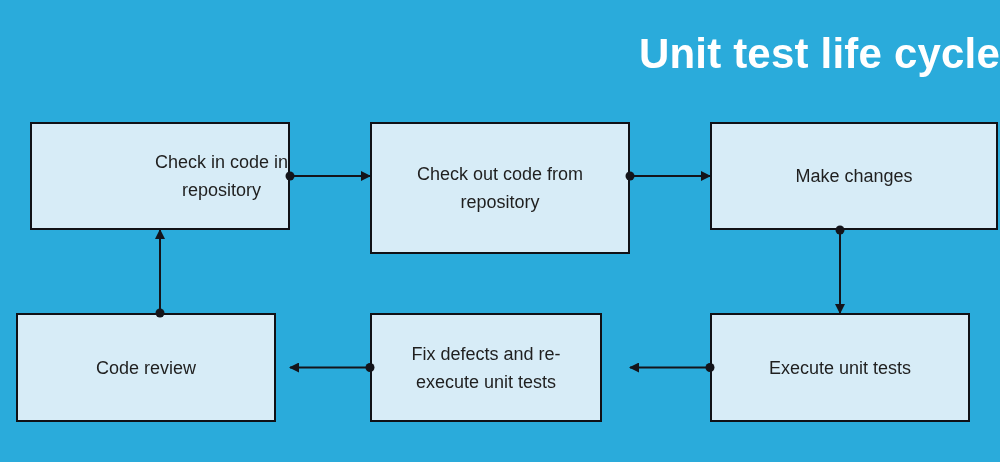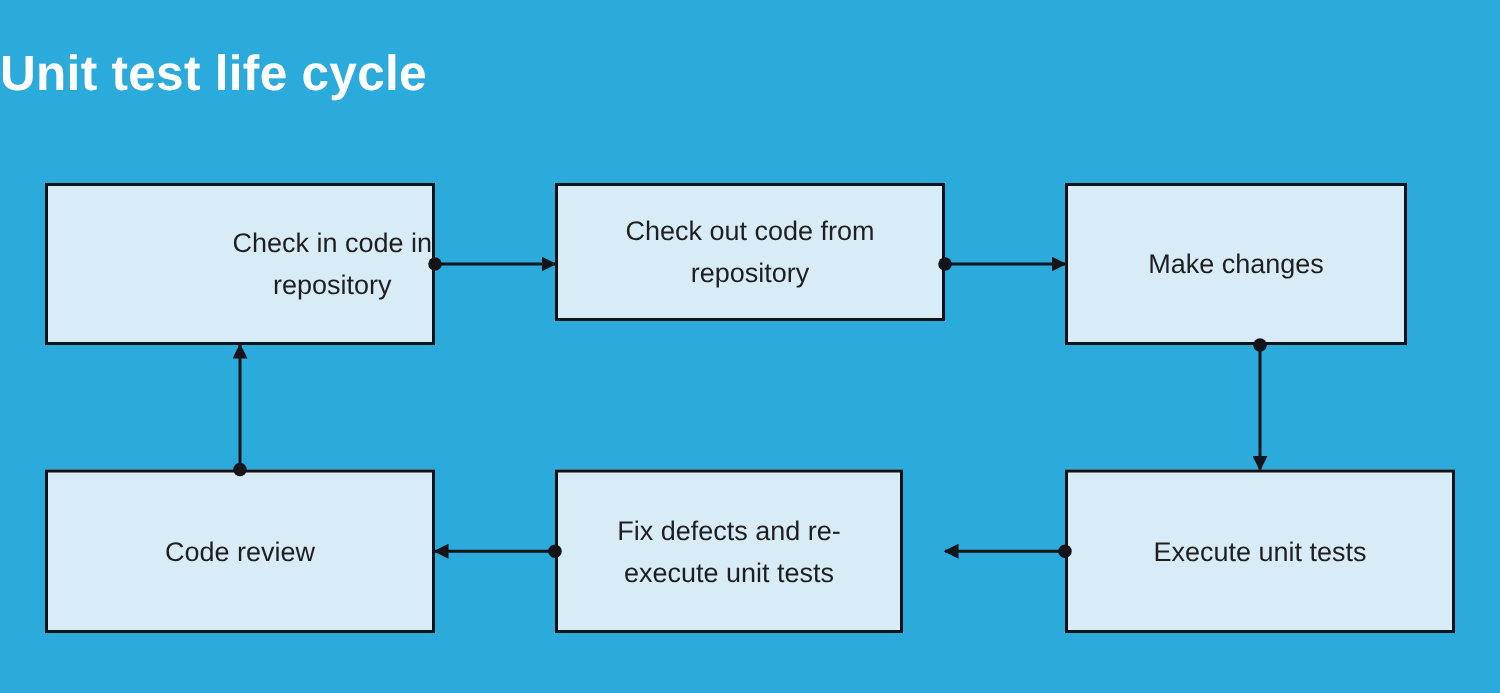--- a/index.html
+++ b/index.html
@@ -19,23 +19,23 @@
     position:relative;
     width:1000px;
     height:462px;
     background:var(--bg);
     overflow:hidden;
   }
   .diagram-title{
     position:absolute;
     left:0; top:30px;
     width:1000px;
-    text-align:left;
+    text-align:right;
     color:var(--title-text);
-    font-size:33px;
+    font-size:42px;
     font-weight:700;
     letter-spacing:0.2px;
   }
   .node{
     position:absolute;
     background:var(--node-fill);
     border:2px solid var(--node-border);
     box-sizing:border-box;
     display:flex;
     align-items:center;
@@ -58,27 +58,27 @@
 </style>
 </head>
 <body>
 
 <div class="canvas">
   <div class="diagram-title">Unit test life cycle</div>
   <div id="nodes">
       <div class="node" aria-label="Check in code in repository" style="left: 30px; top: 122px; width: 260px; height: 108px; justify-content: flex-end;">
         <div class="node-label">Check in code in<br>repository</div>
       </div>
-      <div class="node" aria-label="Check out code from repository" style="left: 370px; top: 122px; width: 260px; height: 92px;">
+      <div class="node" aria-label="Check out code from repository" style="left: 370px; top: 122px; width: 260px; height: 132px;">
         <div class="node-label">Check out code from<br>repository</div>
       </div>
-      <div class="node" aria-label="Make changes" style="left: 710px; top: 122px; width: 228px; height: 108px;">
+      <div class="node" aria-label="Make changes" style="left: 710px; top: 122px; width: 288px; height: 108px;">
         <div class="node-label">Make changes</div>
       </div>
-      <div class="node" aria-label="Code review" style="left: 30px; top: 313px; width: 260px; height: 109px;">
+      <div class="node" aria-label="Code review" style="left: 16px; top: 313px; width: 260px; height: 109px;">
         <div class="node-label">Code review</div>
       </div>
       <div class="node" aria-label="Fix defects and re-execute unit tests" style="left: 370px; top: 313px; width: 232px; height: 109px;">
         <div class="node-label">Fix defects and re-<br>execute unit tests</div>
       </div>
       <div class="node" aria-label="Execute unit tests" style="left: 710px; top: 313px; width: 260px; height: 109px;">
         <div class="node-label">Execute unit tests</div>
       </div>
     </div>
   <svg id="edges" class="connector-layer" width="1000" height="462" viewBox="0 0 1000 462">

